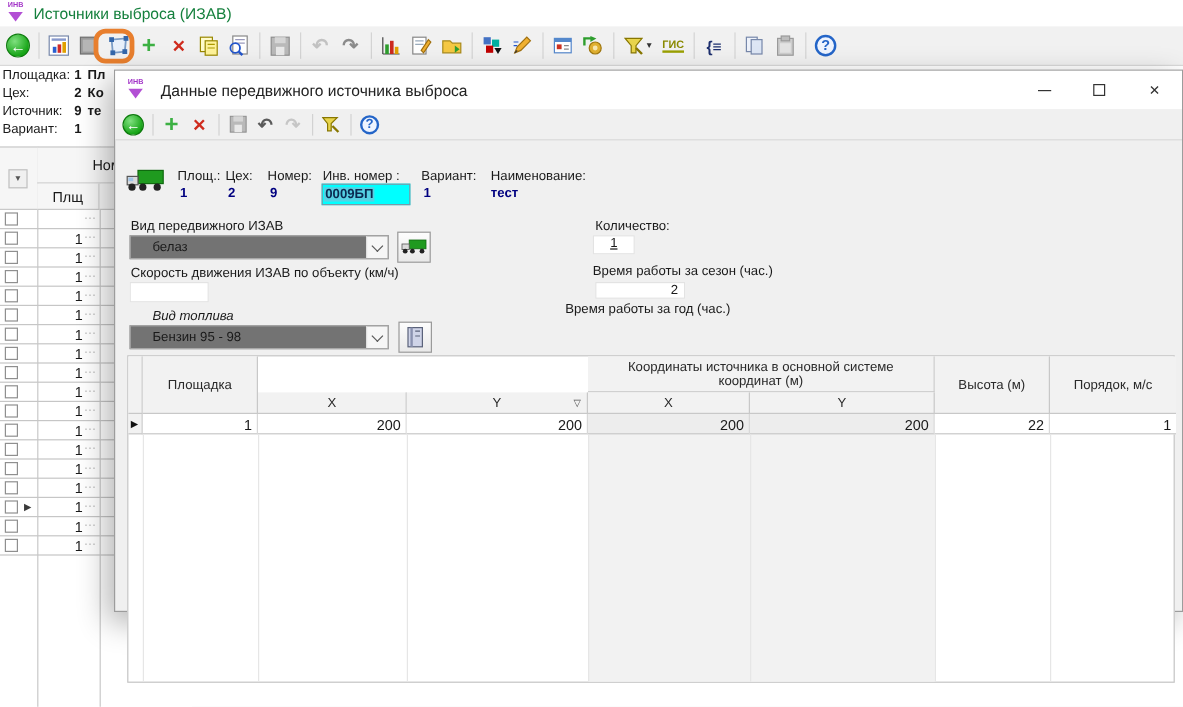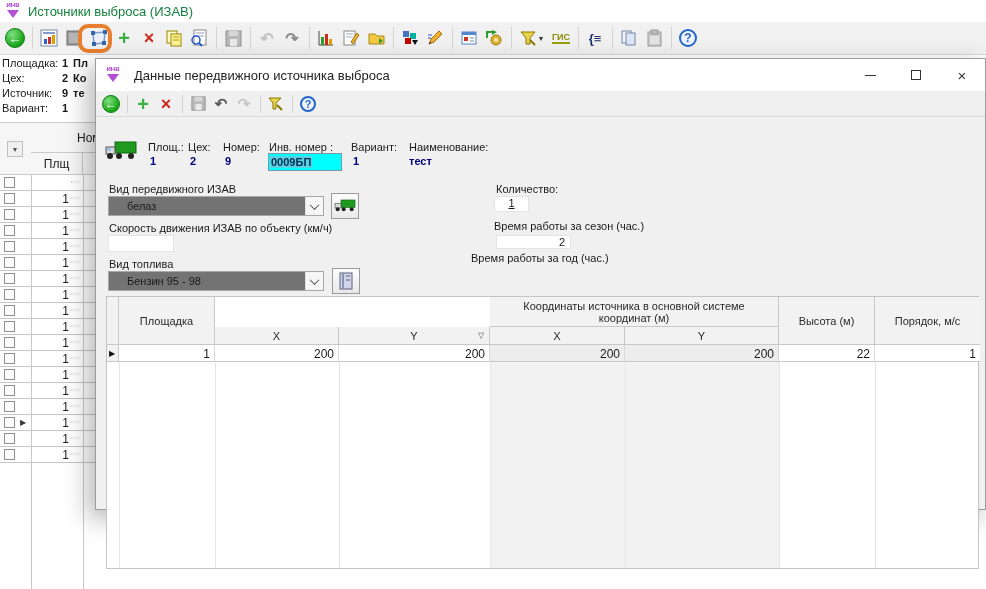--- a/index.html
+++ b/index.html
@@ -522,21 +522,21 @@
     <svg width="24" height="16" viewBox="0 0 34 24">
       <rect x="11" y="3" width="21" height="11" fill="#1f9a1f" stroke="#0f6a0f"></rect>
       <rect x="2" y="8" width="9" height="7" fill="#dadada" stroke="#555"></rect>
       <circle cx="6" cy="17" r="3" fill="#222"></circle>
       <circle cx="15" cy="17" r="3" fill="#222"></circle>
       <circle cx="27" cy="17" r="3" fill="#222"></circle>
     </svg>
   </span>
   <span class="frm-label" style="left:13px;top:163px;">Скорость движения ИЗАВ по объекту (км/ч)</span>
   <div class="flat-input" style="left:12px;top:176px;width:66px;height:17px;"><span></span></div>
-  <span class="frm-label" style="left:13px;top:199px;">Вид топлива</span>
+  <span class="frm-label" style="left:31px;top:199px;font-style:italic;">Вид топлива</span>
   <div class="combo" style="left:12px;top:212px;width:216px;">
     <span>Бензин 95 - 98</span>
     <span class="combo-btn">
         <span class="chev"></span>
       </span>
   </div>
   <span class="sq-btn" style="left:236px;top:209px;">
     <svg width="16" height="18" viewBox="0 0 16 18">
       <rect x="2" y="1" width="12" height="16" fill="#cfd4e8" stroke="#5a627a"></rect>
       <rect x="4" y="1" width="2" height="16" fill="#8a92b0"></rect>

